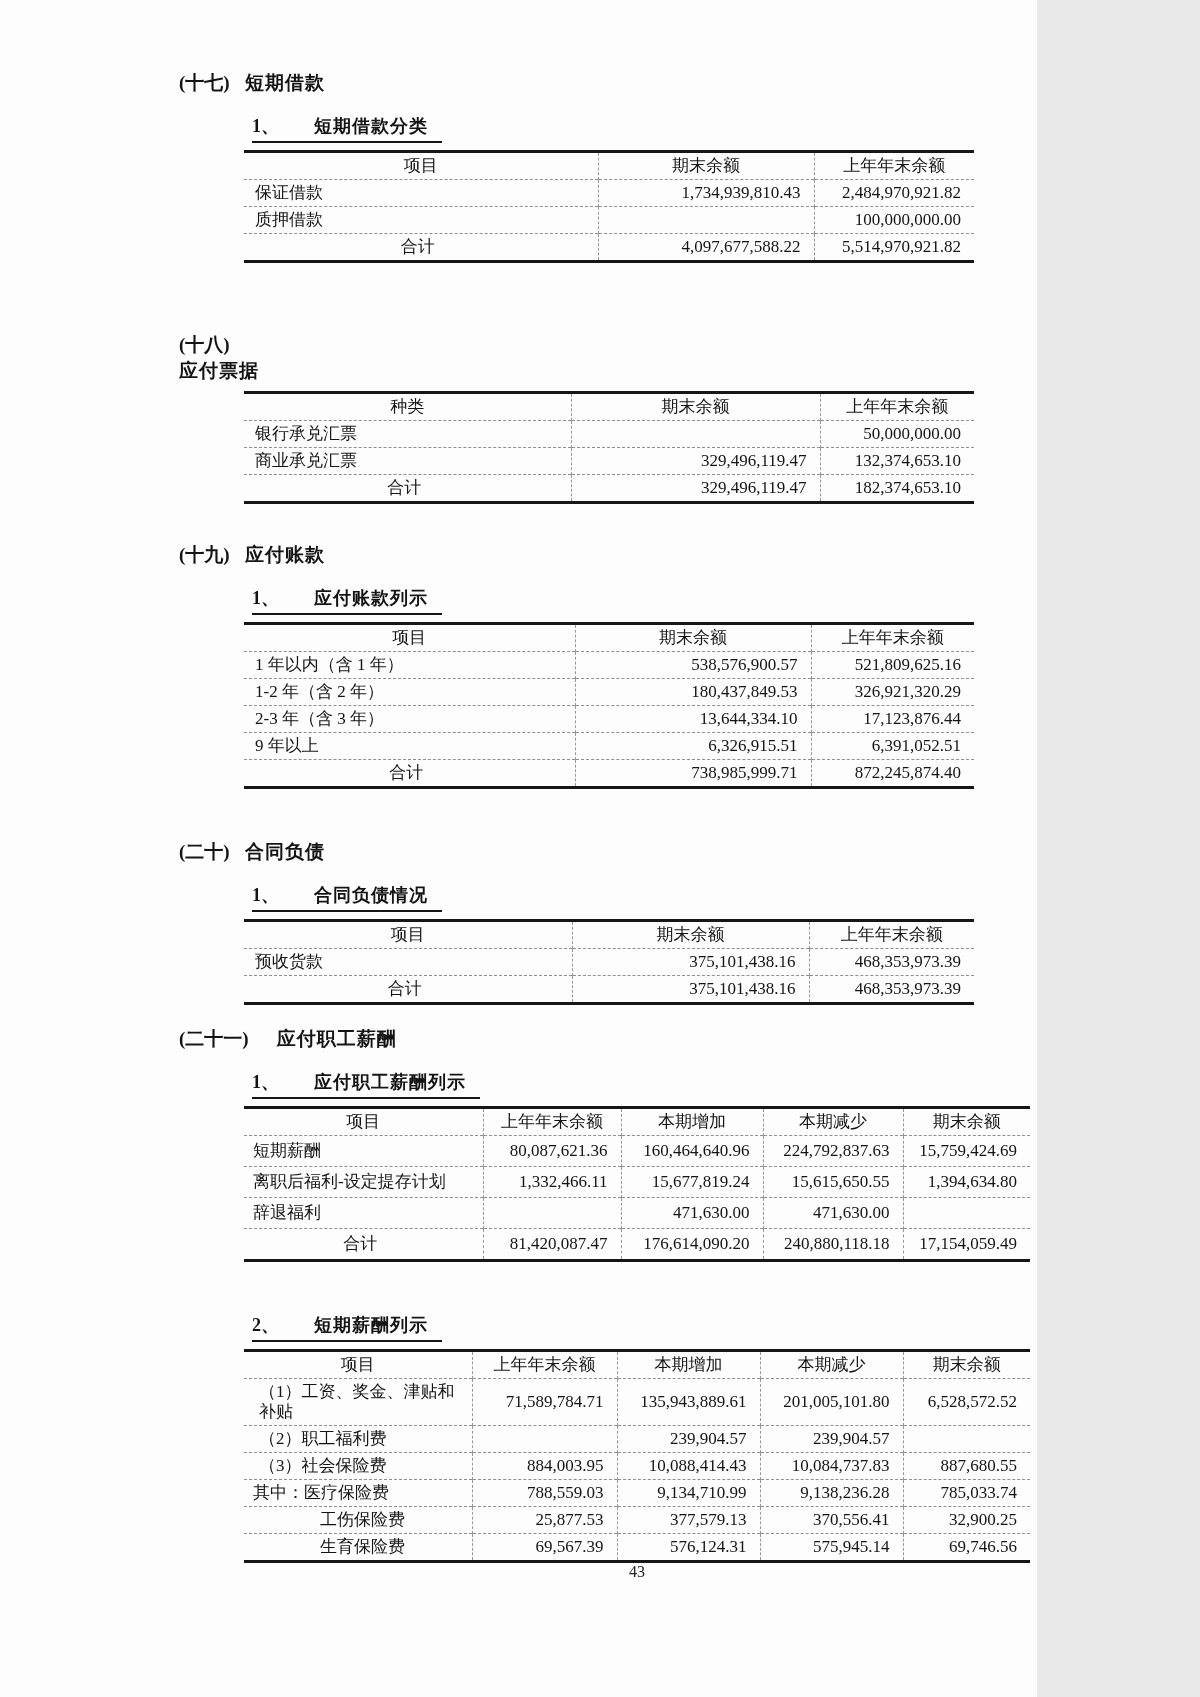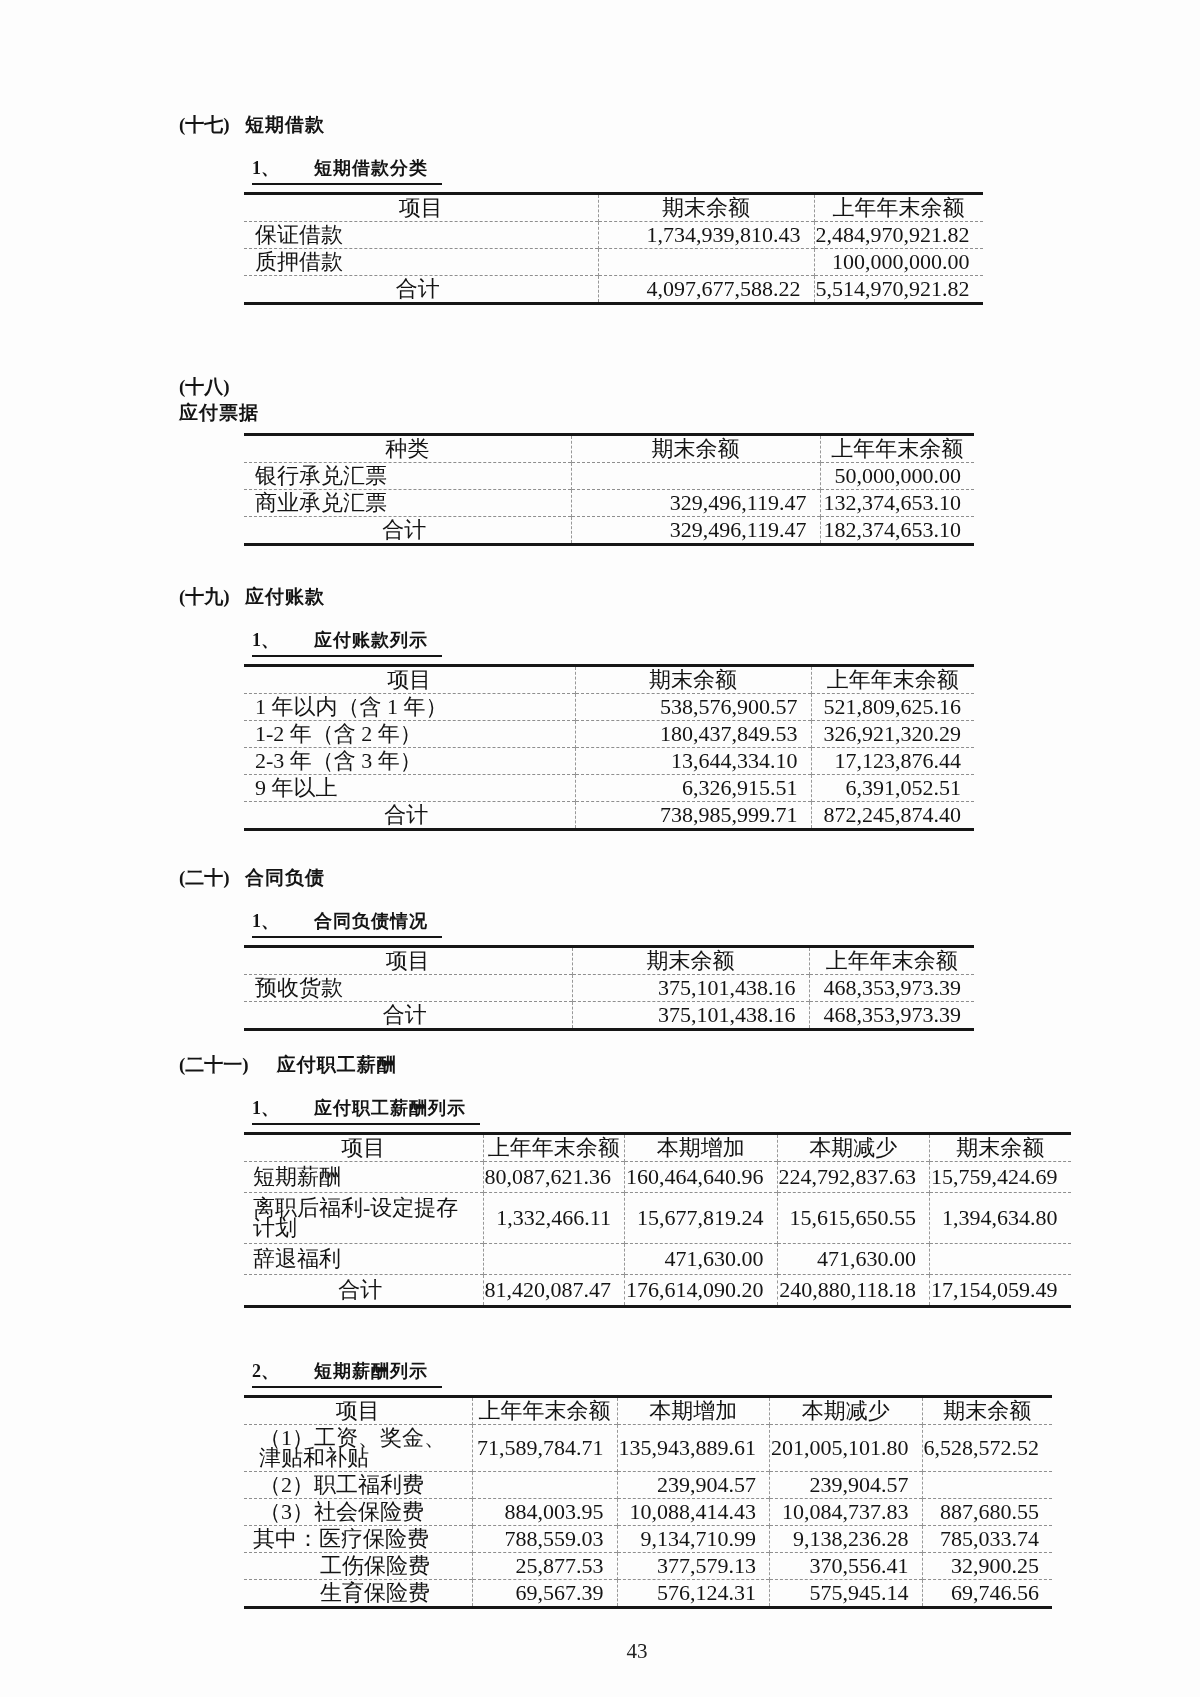--- a/index.html
+++ b/index.html
@@ -1,21 +1,21 @@
 <!DOCTYPE html>
 <html lang="zh"><head>
 <meta charset="utf-8">
 <style>
   html,body{margin:0;padding:0;background:#e9e9e9;}
   .page{
     position:relative;
-    width:1200px;height:1697px;
+    width:1037px;height:1697px;
     background:#fdfdfd;
     box-sizing:border-box;
-    padding:112px 0 0 179px;
+    padding:70px 0 0 179px;
     font-family:"Liberation Serif","DejaVu Serif",serif;
     color:#141414;
     overflow:hidden;
   }
   .sec-head{display:flex;align-items:baseline;font-size:19px;font-weight:bold;line-height:26px;}
   .sec-num{min-width:66px;}
   .sec-title{letter-spacing:1px;}
   .sub-head{
     display:inline-flex;align-items:baseline;
     margin-left:73px;margin-top:18px;
@@ -23,21 +23,21 @@
     border-bottom:2.5px solid #151515;
     padding:0 14px 3px 0;
   }
   .sub-num{min-width:62px;}
   .sub-title{letter-spacing:1px;}
   table.fin{
     border-collapse:collapse;table-layout:fixed;
     margin-left:65px;margin-top:7px;
     border-top:3px solid #161616;
     border-bottom:3px solid #161616;
-    font-size:22px;
+    font-size:17px;
   }
   .fin th,.fin td{
     border-top:1px dashed #8f8f8f;
     font-weight:normal;
     line-height:20px;
     padding-top:3px;padding-bottom:3px;
     overflow:hidden;
   }
   .fin thead th{border-top:none;text-align:center;padding-left:2px;padding-right:2px;}
   .fin th:not(:first-child),.fin td:not(:first-child){border-left:1px dashed #989898;}
@@ -45,27 +45,27 @@
   .fin td.num{text-align:right;padding-right:13px;}
   .fin tr.total td.lbl{text-align:center;padding-left:0 !important;}
   .pl11 td.lbl{padding-left:11px;}
   .pl9  td.lbl{padding-left:9px;}
   .pl15 td.lbl{padding-left:15px;}
   .fin tr.flush td.lbl{padding-left:9px;}
   .fin tr.indent td.lbl{padding-left:76px;}
   .rows-tall td{padding-top:5px;padding-bottom:5px;}
   .mt50{margin-top:69px;flex-direction:column;}
   .mt38{margin-top:38px;}
-  .mt34{margin-top:34px;}
+  .mt34{margin-top:50px;}
   .mt21{margin-top:21px;gap:28px;}
   .mt51{margin-top:51px;}
   .tbl-tight{margin-top:6px;}
   .pageno{
-    width:786px;margin-left:65px;margin-top:30px;
-    text-align:center;font-size:21px;color:#222;
+    width:786px;margin-left:65px;
+    text-align:center;font-size:16px;color:#222;
   }
 </style>
 </head>
 <body>
 
 <div class="page">
 
   
   <div class="sec-head">
     <span class="sec-num">(十七)</span>

